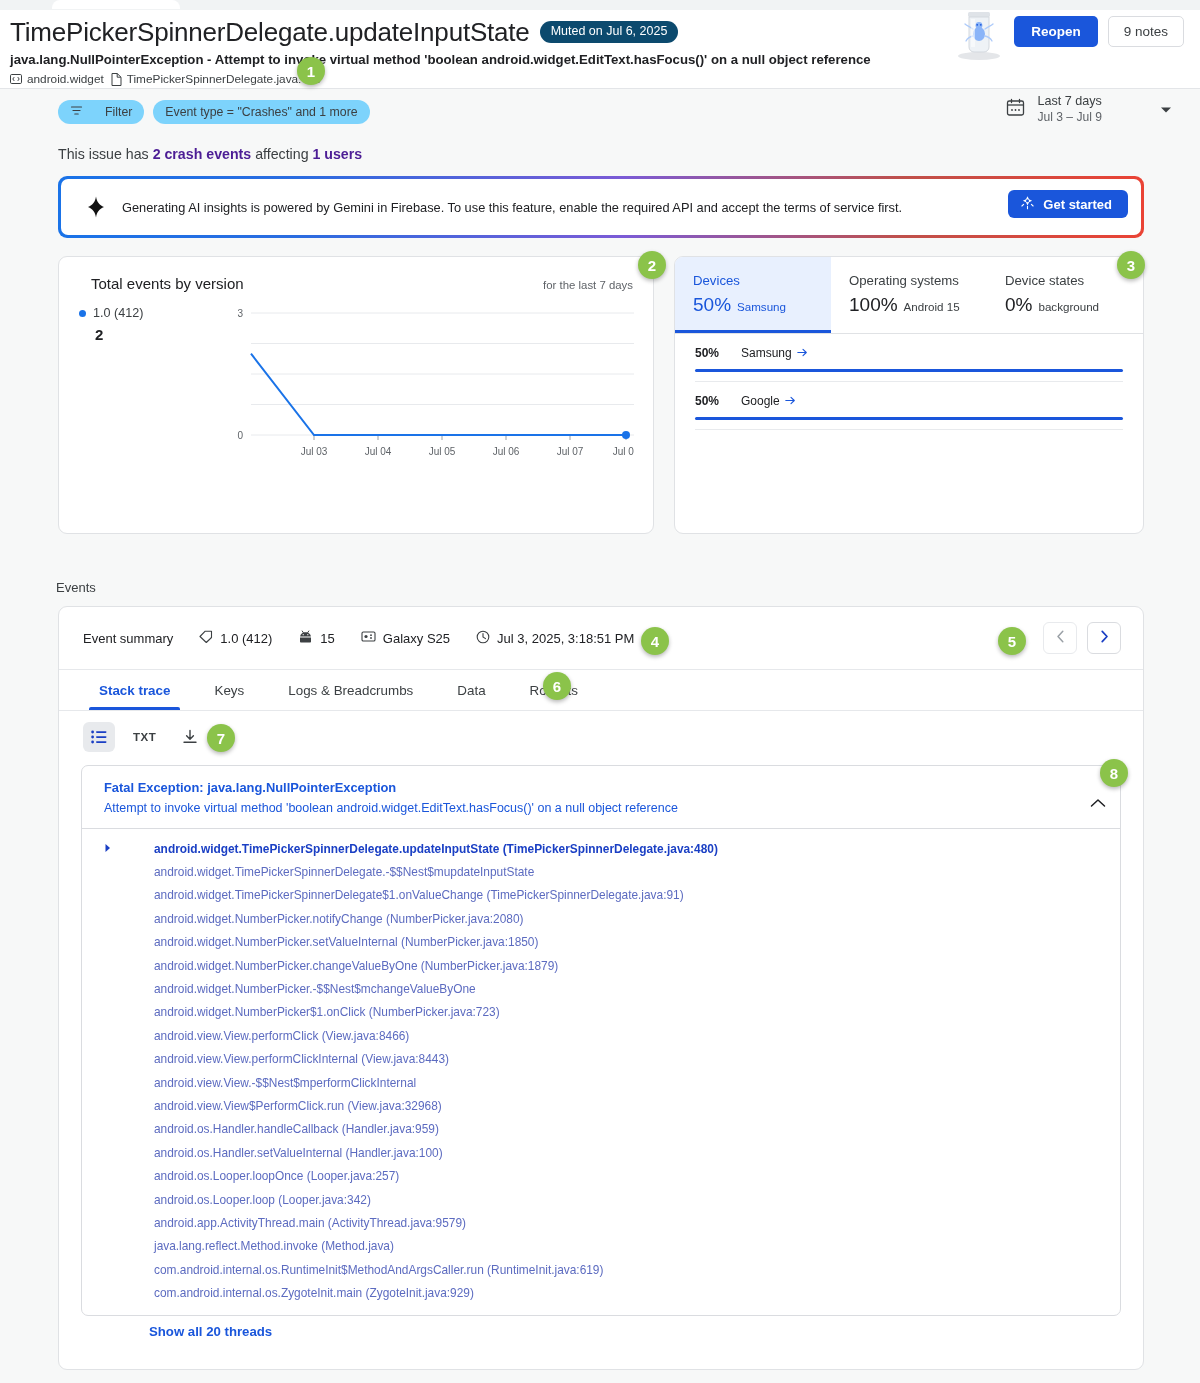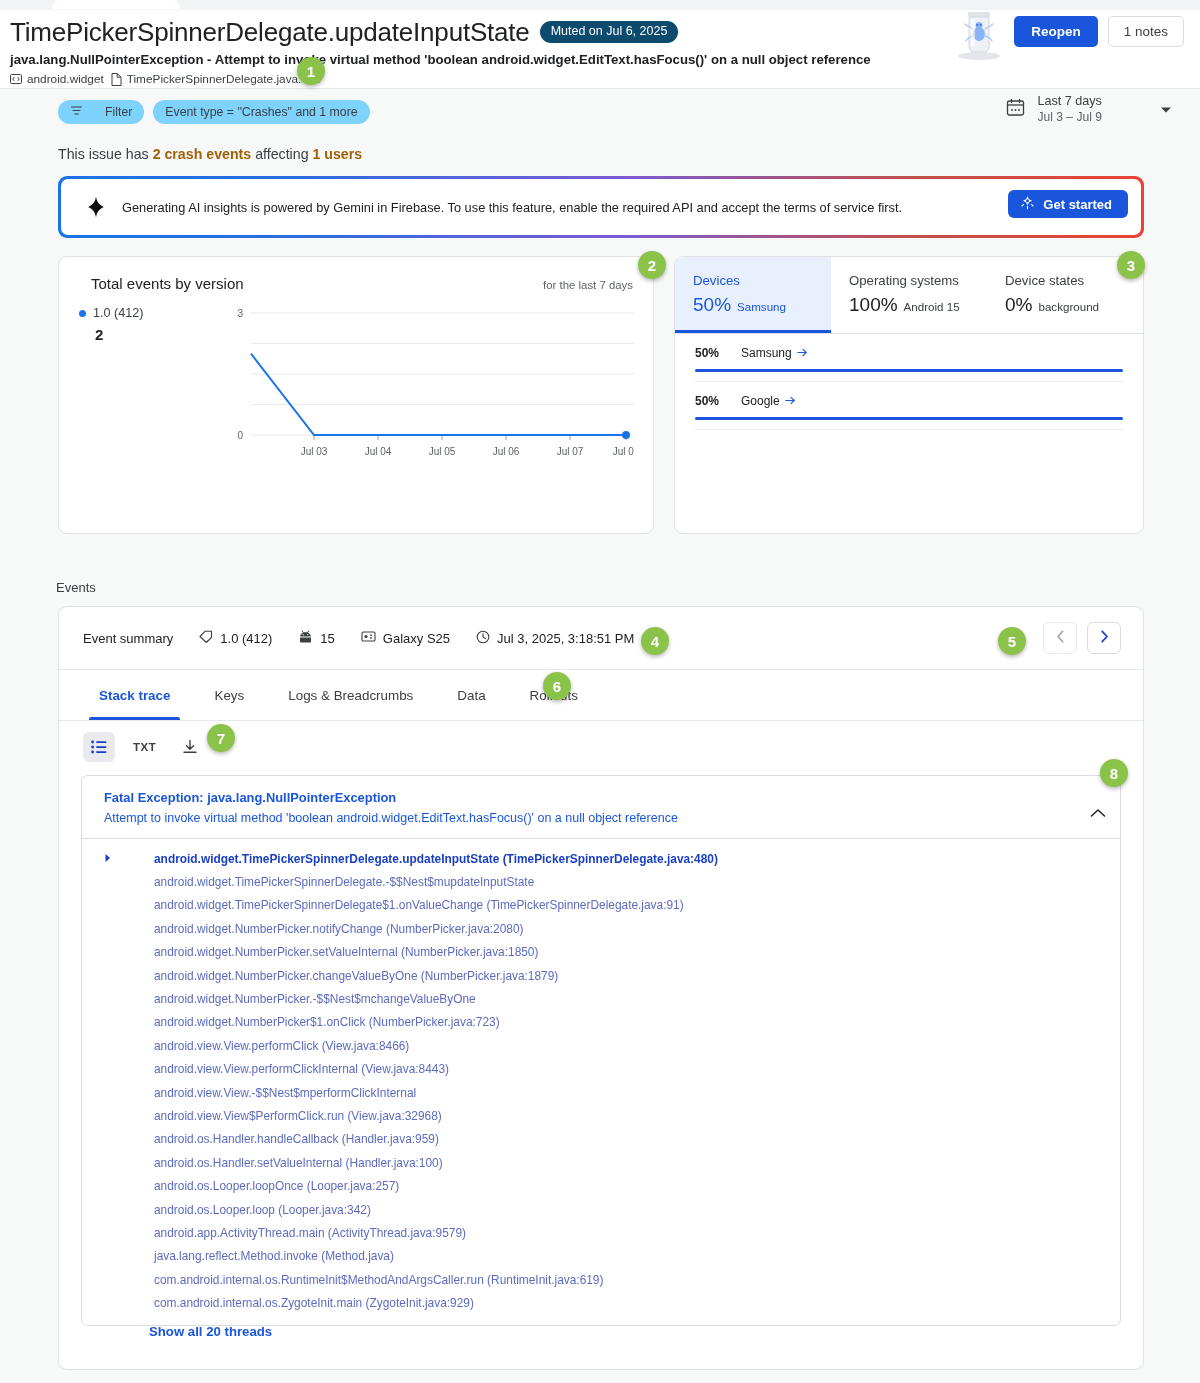--- a/index.html
+++ b/index.html
@@ -35,21 +35,21 @@
   
   .filterbar{position:absolute;top:88px;left:0;width:1200px;height:46px;background:#f7f8f8;border-top:1px solid #e3e5e8;}
   .chip{display:inline-flex;align-items:center;gap:22px;background:#7dd3fc;border-radius:14px;height:24px;padding:0 12px;font-size:12.3px;color:#3c4043;cursor:pointer;}
   .chips{position:absolute;top:11px;left:58px;display:flex;gap:9px;}
   .daterange{position:absolute;top:5px;right:28px;display:flex;align-items:center;gap:12px;cursor:pointer;}
   .dr-text{line-height:14px;}
   .dr-l1{font-size:12.6px;color:#3c4043;}
   .dr-l2{font-size:12.1px;color:#5f6368;margin-top:2px;}
 
   .issue-summary{position:absolute;top:146px;left:58px;font-size:14.2px;color:#3c4043;}
-  .issue-summary b{color:#a16207;font-weight:700;}
+  .issue-summary b{color:#4c1d95;font-weight:700;}
 
   
   .gembanner{position:absolute;top:176px;left:58px;width:1086px;height:62px;border-radius:9px;
     background:linear-gradient(90deg,#1a73e8 0%,#2a6ce0 22%,#7b5bd6 52%,#c0504a 78%,#ea4335 100%);padding:3px;}
   .gembanner-inner{width:100%;height:100%;background:#fff;border-radius:7px;position:relative;display:flex;align-items:center;}
   .gem-star{margin-left:23px;width:24px;height:24px;}
   .gem-text{margin-left:14px;font-size:12.8px;color:#202124;}
   .gem-btn{position:absolute;right:13px;top:11px;background:#1a56db;color:#fff;border:none;border-radius:6px;height:28px;padding:0 16px 0 12px;display:flex;align-items:center;gap:8px;font-size:13px;font-weight:600;cursor:pointer;font-family:inherit;}
 
   
@@ -86,21 +86,21 @@
   
   .events-label{position:absolute;top:580px;left:56px;font-size:13px;color:#3c4043;}
   .events-card{top:606px;left:58px;width:1086px;height:764px;}
   .evt-summary{height:62px;display:flex;align-items:center;padding:0 24px;gap:0;position:relative;}
   .evt-item{display:flex;align-items:center;gap:7px;font-size:13px;color:#202124;}
   .evt-gap{width:26px;}
   .evt-nav{position:absolute;right:22px;top:15px;display:flex;gap:10px;}
   .navbtn{width:34px;height:32px;border:1px solid #dadce0;border-radius:6px;background:#fff;display:flex;align-items:center;justify-content:center;cursor:pointer;}
   .navbtn.disabled{border-color:#e8eaed;}
 
-  .tabbar{height:52px;border-top:1px solid #e6e8eb;border-bottom:1px solid #e6e8eb;display:flex;align-items:stretch;padding-left:18px;}
+  .tabbar{height:42px;border-top:1px solid #e6e8eb;border-bottom:1px solid #e6e8eb;display:flex;align-items:stretch;padding-left:18px;}
   .tab{display:flex;align-items:center;padding:0 22px;font-size:13.4px;color:#3c4043;cursor:pointer;position:relative;}
   .tab.active{color:#1a56db;font-weight:700;}
   .tab.active:after{content:"";position:absolute;left:12px;right:12px;bottom:0;height:3px;background:#1a56db;border-radius:2px 2px 0 0;}
 
   .viewtools{height:52px;display:flex;align-items:center;padding-left:24px;gap:8px;}
   .vt-btn{width:32px;height:30px;border-radius:6px;display:flex;align-items:center;justify-content:center;cursor:pointer;}
   .vt-btn.sel{background:#e8eaed;}
   .vt-txt{font-size:11.5px;font-weight:700;color:#3c4043;letter-spacing:.5px;padding:0 10px;cursor:pointer;}
 
   .trace{margin:2px 22px 0 22px;border:1px solid #dadce0;border-radius:7px;overflow:hidden;}
@@ -167,21 +167,21 @@
       <path d="M29 19c-4-3-6-3-8-5M41 19c4-3 6-3 8-5" stroke="#aecbfa" stroke-width="1.3" fill="none" stroke-linecap="round"></path>
       <path d="M29 26c-4 1-6 3-7 5M41 26c4 1 6 3 7 5" stroke="#aecbfa" stroke-width="1.3" fill="none" stroke-linecap="round"></path>
       <circle cx="33.2" cy="14.8" r=".9" fill="#1a56db"></circle>
         <circle cx="36.8" cy="14.8" r=".9" fill="#1a56db"></circle>
       <path d="M27 9h4v28h-4z" fill="#fff" opacity=".55"></path>
     </svg>
   </div>
 
   <div class="hdr-actions">
     <button class="btn-primary">Reopen</button>
-    <button class="btn-outline">1 notes</button>
+    <button class="btn-outline">9 notes</button>
   </div>
 </div>
 
 <div class="filterbar">
   <div class="chips">
     <div class="chip">
       <span>
         <svg width="13" height="13" viewBox="0 0 13 13">
             <path d="M1.5 3h10M3 6.5h7M4.8 10h3.4" stroke="#3c4043" stroke-width="1.2" stroke-linecap="round"></path>
           </svg>

